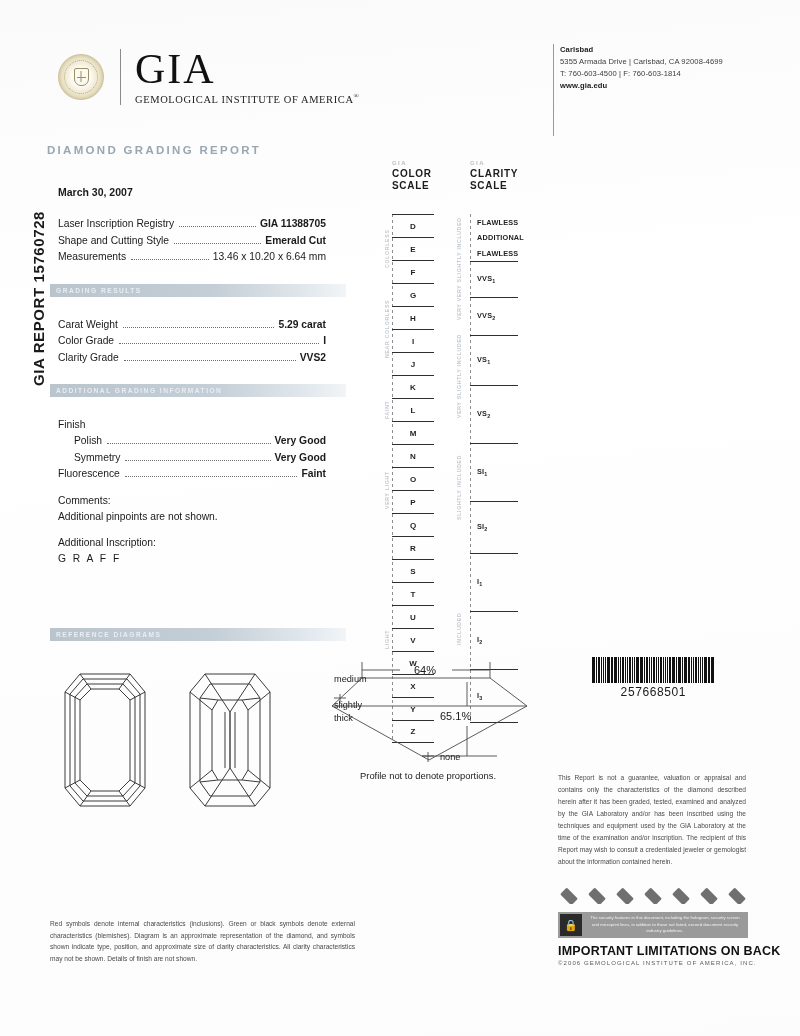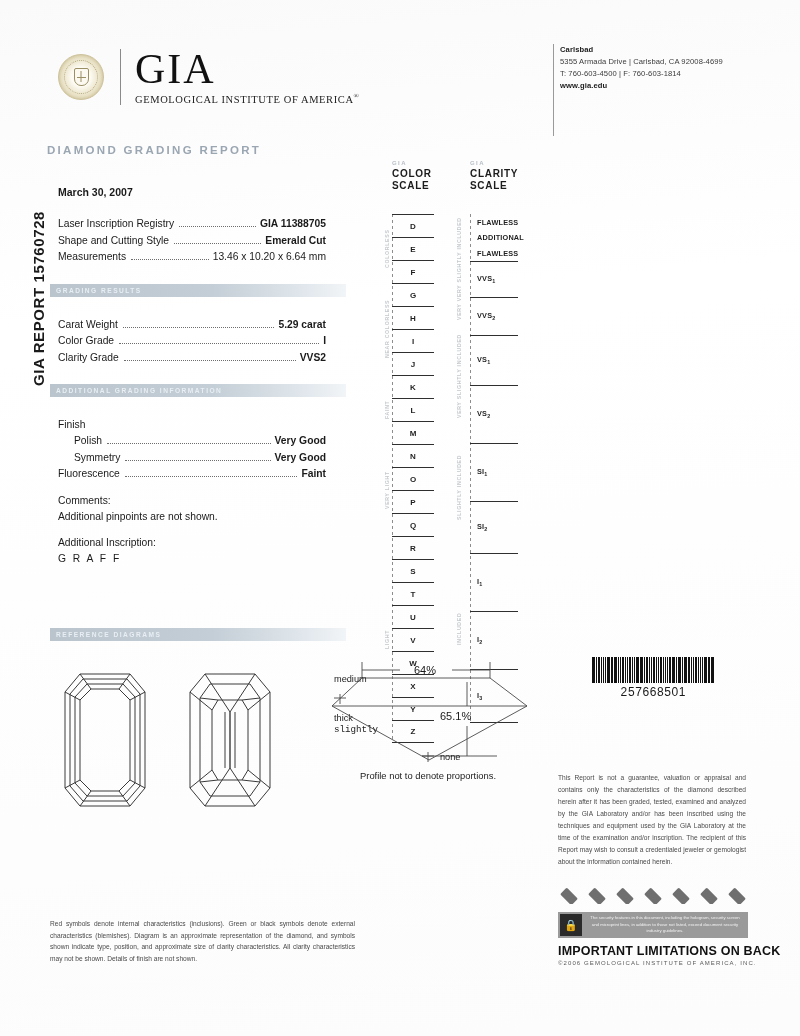--- a/index.html
+++ b/index.html
@@ -588,21 +588,21 @@
         <line x1="12" y1="50" x2="24" y2="50"></line>
         <line x1="18" y1="46" x2="18" y2="56"></line>
         <line x1="100" y1="108" x2="112" y2="108"></line>
         <line x1="106" y1="104" x2="106" y2="114"></line>
       </g>
       <text x="92" y="26" font-family="Liberation Sans, sans-serif" font-size="11" fill="#1a1a1a">64%</text>
       <text x="118" y="72" font-family="Liberation Sans, sans-serif" font-size="11" fill="#1a1a1a">65.1%</text>
     </svg>
   </div>
   <div class="prof-txt" style="left:334px;top:674px;">medium</div>
-  <div class="prof-txt" style="left:334px;top:724px;font-family:Liberation Mono, monospace;">slightly</div>
+  <div class="prof-txt" style="left:334px;top:700px;">slightly</div>
   <div class="prof-txt" style="left:334px;top:713px;">thick</div>
   <div class="prof-txt" style="left:440px;top:752px;">none</div>
   <div class="prof-caption">Profile not to denote proportions.</div>
 
 
   <div class="barcode">
     <div class="barcode-bars" id="barcodeBars">
         <i style="width: 3px;"></i>
         <i style="width: 1.3px;"></i>
         <i style="width: 1.3px;"></i>

